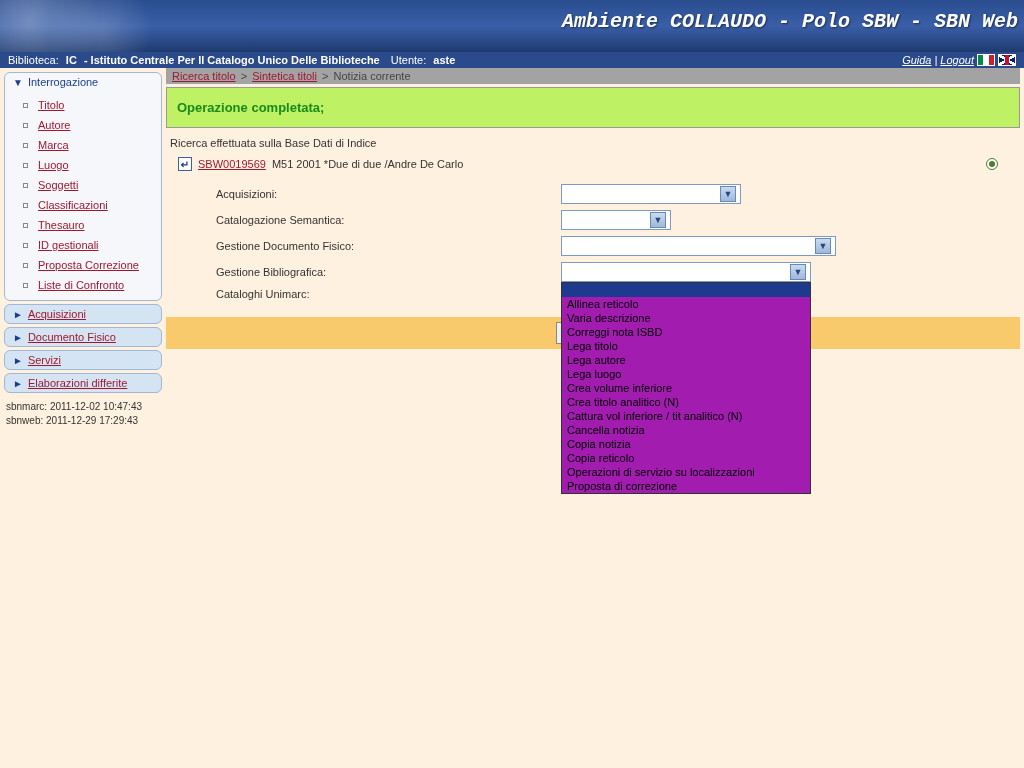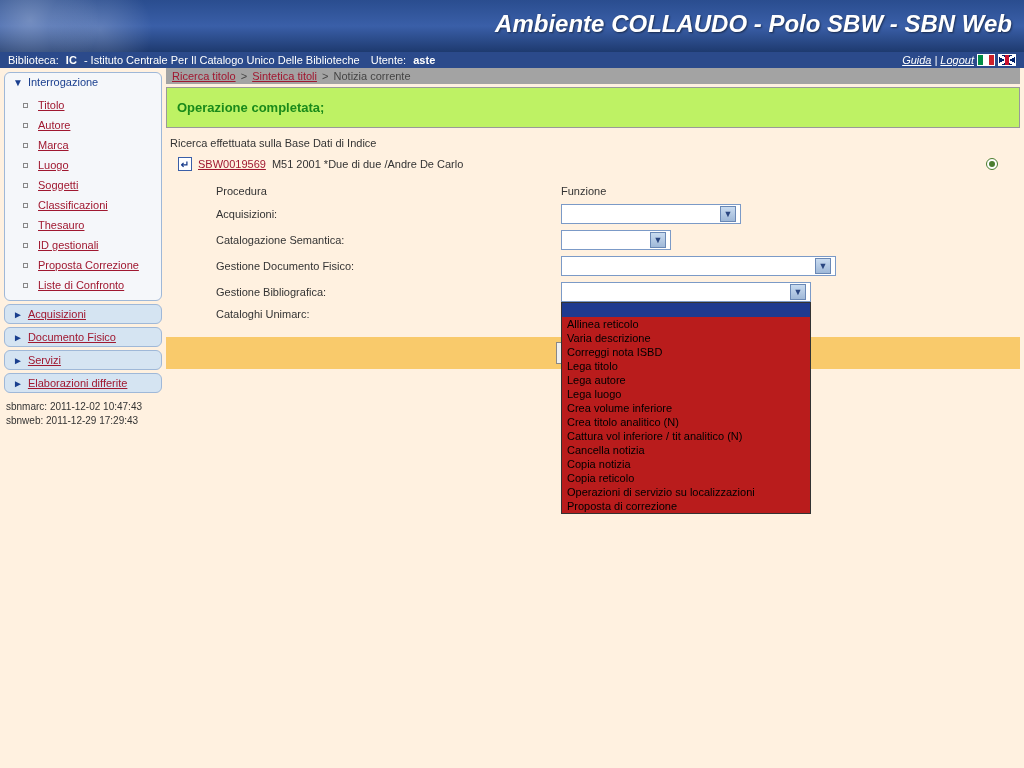--- a/index.html
+++ b/index.html
@@ -1,19 +1,19 @@
 <!DOCTYPE html>
 <html><head>
 <meta charset="utf-8">
 <style>
 * { margin: 0; padding: 0; box-sizing: border-box; }
 body { font-family: Arial, sans-serif; font-size: 12px; background: #fff1e0; width: 1024px; height: 768px; overflow: hidden; }
 .header-banner { height: 52px; background: linear-gradient(to bottom, #2a4d8f 0%, #3a5fa8 50%, #1e3a6f 100%); position: relative; overflow: hidden; }
 .header-banner::before { content: ''; position: absolute; left: 0; top: 0; width: 200px; height: 100%; background: radial-gradient(circle at 30px 20px, rgba(255,255,255,0.3) 0%, transparent 40%), radial-gradient(circle at 100px 30px, rgba(255,255,255,0.2) 0%, transparent 50%); }
-.header-title { position: absolute; right: 12px; top: 10px; color: #fff; font-size: 24px; font-weight: bold; font-style: italic; text-shadow: 1px 1px 2px rgba(0,0,0,0.5); }
+.header-title { position: absolute; right: 6px; top: 10px; color: #fff; font-size: 20px; font-weight: bold; font-style: italic; text-shadow: 1px 1px 2px rgba(0,0,0,0.5); font-family: Liberation Mono, monospace; }
 .subheader { background: #2b4a8b; color: #fff; font-size: 11px; padding: 2px 8px; display: flex; justify-content: space-between; align-items: center; height: 16px; }
 .subheader-left span { margin-right: 4px; }
 .subheader-right { display: flex; align-items: flex-end; gap: 3px; font-style: italic; }
 .subheader-right a { color: #fff; text-decoration: underline; }
 .flag { width: 18px; height: 12px; display: inline-block; border: 1px solid #fff; }
 .flag-it { background: linear-gradient(to right, #008c45 33%, #fff 33% 66%, #cd212a 66%); }
 .flag-uk { background: #012169; position: relative; overflow: hidden; }
 .flag-uk::before { content: ''; position: absolute; inset: 0; background: linear-gradient(to bottom right, transparent 42%, #fff 42% 58%, transparent 58%), linear-gradient(to bottom left, transparent 42%, #fff 42% 58%, transparent 58%); }
 .flag-uk::after { content: ''; position: absolute; left: 40%; top: 0; width: 20%; height: 100%; background: #c8102e; box-shadow: -8px 0 0 -6px #fff, 8px 0 0 -6px #fff; }
 .content-area { display: flex; }
@@ -43,38 +43,38 @@
 .radio-marker { margin-left: auto; margin-right: 10px; width: 12px; height: 12px; border: 1px solid #4a7d2f; border-radius: 50%; display: inline-flex; align-items: center; justify-content: center; background: #fff; }
 .radio-marker::after { content: ''; width: 6px; height: 6px; background: #4a7d2f; border-radius: 50%; }
 .form-section { padding: 0 20px 0 50px; }
 .form-headers { display: flex; font-size: 11px; color: #333; padding: 4px 0; }
 .form-headers .col1 { width: 345px; }
 .form-row { display: flex; align-items: center; padding: 3px 0; font-size: 11px; }
 .form-row .label { width: 345px; color: #333; }
 .select-wrap { position: relative; }
 .select { background: #fff; border: 1px solid #7b9ac7; height: 20px; display: flex; align-items: center; padding: 0 4px; font-size: 11px; }
 .select .arrow { margin-left: auto; width: 16px; height: 16px; background: linear-gradient(#c9dbf0, #9fb8d8); border: 1px solid #6a88b5; display: flex; align-items: center; justify-content: center; font-size: 9px; color: #2a4680; }
-.dropdown-list { position: absolute; top: 20px; left: 0; background: #b91c1c; border: 1px solid #333; width: 250px; z-index: 100; font-size: 11px; }
+.dropdown-list { position: absolute; top: 20px; left: 0; background: #a21caf; border: 1px solid #333; width: 250px; z-index: 100; font-size: 11px; }
 .dropdown-list .opt { padding: 1px 5px; white-space: nowrap; cursor: pointer; }
 .dropdown-list .opt.selected { background: #1e3a8f; color: #fff; }
 .action-bar { background: #f9ca6b; margin-top: 14px; padding: 5px; text-align: center; }
 .btn { background: #efefef; border: 1px solid #888; padding: 3px 12px; font-size: 12px; cursor: pointer; }
 </style>
 </head>
 <body>
 
 <div class="header-banner">
   <div class="header-title">Ambiente COLLAUDO - Polo SBW - SBN Web</div>
 </div>
 
 <div class="subheader">
   <div class="subheader-left">
     <span>Biblioteca:</span>
     <span style="font-weight:bold;">IC</span>
-    <span style="font-weight:normal;margin-top:45px;">- Istituto Centrale Per Il Catalogo Unico Delle Biblioteche</span>
+    <span style="font-weight:bold;margin-top:45px;">- Istituto Centrale Per Il Catalogo Unico Delle Biblioteche</span>
     <span style="margin-left:4px;">Utente:</span>
     <span style="font-weight:bold;">aste</span>
   </div>
   <div class="subheader-right">
     <a href="#">Guida</a>
     <span>|</span>
     <a href="#">Logout</a>
     <span class="flag flag-it"></span>
     <span class="flag flag-uk"></span>
   </div>
@@ -176,24 +176,20 @@
     <div class="search-info">Ricerca effettuata sulla Base Dati di Indice</div>
 
     <div class="record-row">
       <span class="back-icon">↵</span>
       <a href="#">SBW0019569</a>
       <span class="record-desc">M51 2001 *Due di due /Andre De Carlo</span>
       <span class="radio-marker"></span>
     </div>
 
     <div class="form-section">
-      <div class="form-headers">
-        <div class="col1">Procedura</div>
-        <div>Funzione</div>
-      </div>
       <div id="form-rows-container">
           <div class="form-row">
             <div class="label">Acquisizioni:</div>
             <div class="select-wrap">
               <div class="select" style="width: 180px;">
                 <span></span>
                 <span class="arrow">▼</span>
               </div>
             </div>
           </div>

